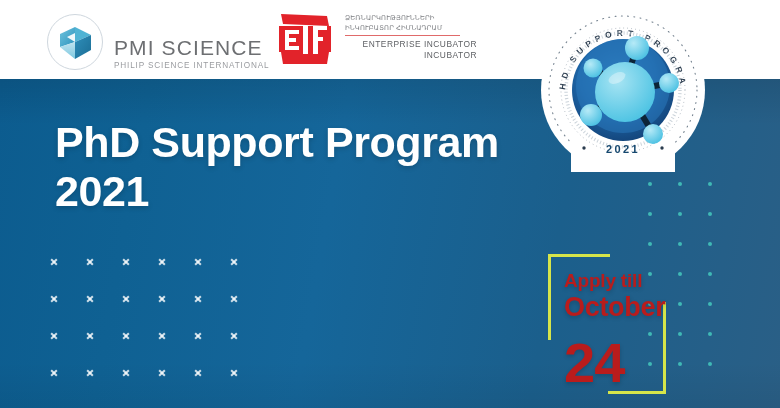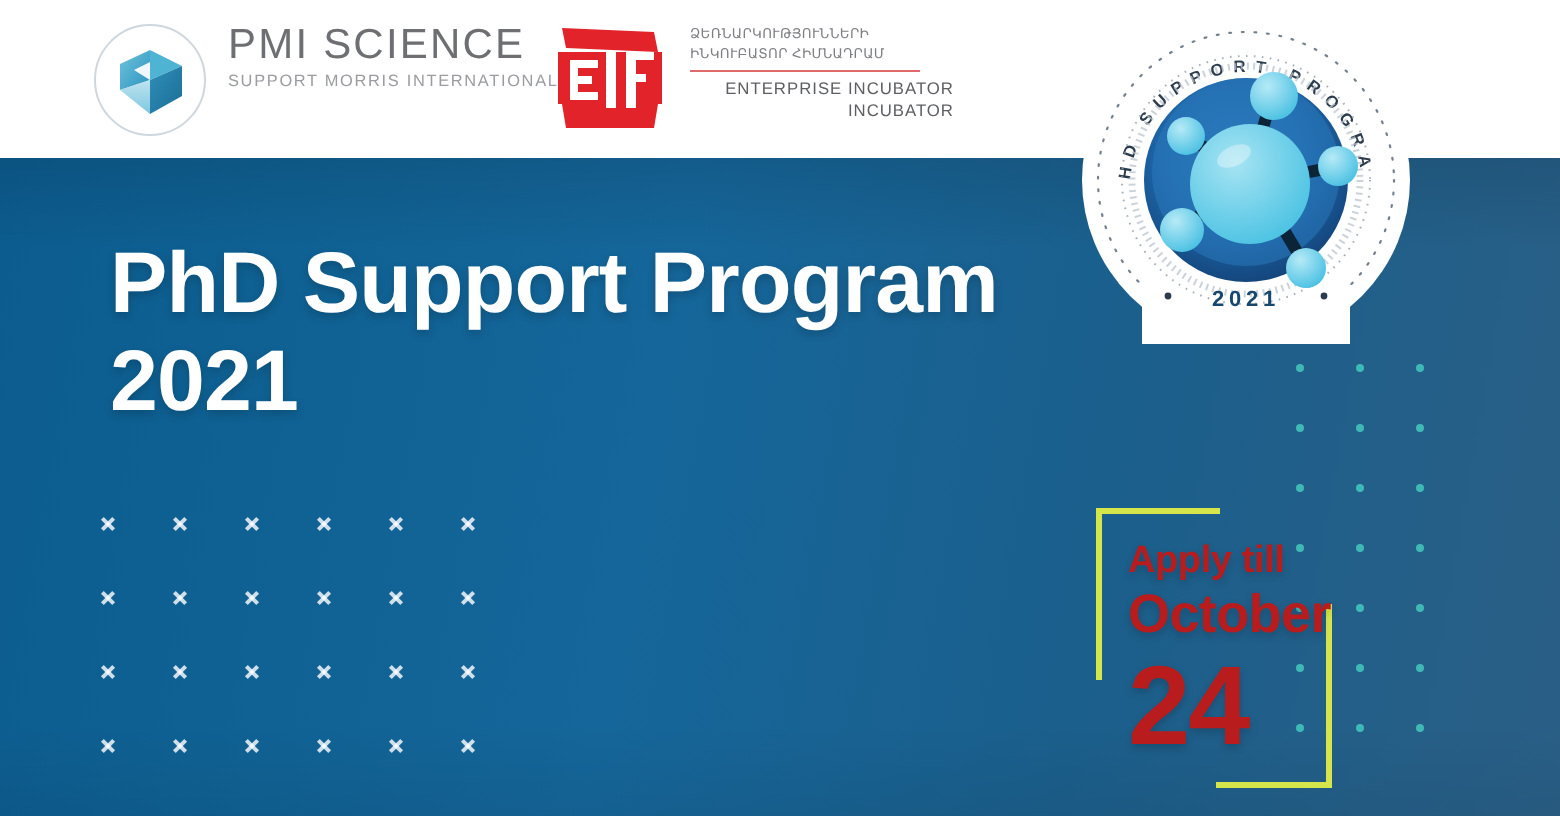--- a/index.html
+++ b/index.html
@@ -36,21 +36,21 @@
     content:"";
     position:absolute; inset:0;
     background:linear-gradient(180deg, rgba(0,0,0,.10) 0%, rgba(0,0,0,0) 14%, rgba(0,0,0,0) 86%, rgba(0,0,0,.06) 100%);
     pointer-events:none;
   }
 
   
   .pmi-logo {
     position:absolute; left:47px; top:12px;
     width:205px; height:58px;
-    display:flex; align-items:flex-start; gap:11px;
+    display:flex; align-items:flex-end; gap:11px;
     z-index:10;
   }
   .pmi-mark {
     position:relative;
     width:56px; height:56px;
     border-radius:50%;
     border:1px solid #cfd7de;
     flex:0 0 auto;
   }
   .pmi-mark svg { position:absolute; left:10px; top:10px; }
@@ -155,21 +155,21 @@
     border-bottom:3px solid #d6e54a;
   }
   .apply-text {
     position:absolute; left:16px; top:16px;
     width:104px;
     color:#b91c1c;
     text-shadow:0 2px 4px rgba(0,0,0,.18);
   }
   .apply-line1 { font-size:19px; font-weight:bold; line-height:1.18; letter-spacing:-.2px; }
   .apply-line2 { font-size:27px; font-weight:bold; line-height:1.18; letter-spacing:-.3px; }
-  .apply-day   { font-size:56px; font-weight:bold; line-height:1.0; letter-spacing:-1px; margin-top:1px; }
+  .apply-day   { font-size:56px; font-weight:bold; line-height:1.0; letter-spacing:-1px; margin-top:11px; }
 </style>
 </head>
 <body>
 
 <div id="banner">
 
   <div class="blue-body"></div>
   <div class="header-band"></div>
 
   <div class="pmi-logo">
@@ -191,21 +191,21 @@
         </defs>
         <polygon points="2,9 17,2 17,17 2,22" fill="url(#pg1)"></polygon>
         <polygon points="17,2 33,10 17,17" fill="#4fb3d4"></polygon>
         <polygon points="2,22 17,17 17,34" fill="url(#pg2)"></polygon>
         <polygon points="17,17 33,10 33,25 17,34" fill="url(#pg3)"></polygon>
         <polygon points="9,12 17,8 17,17" fill="#ffffff" opacity=".92"></polygon>
       </svg>
     </div>
     <div class="pmi-words">
       <span class="pmi-name">PMI SCIENCE</span>
-      <span class="pmi-sub">SUPPORT MORRIS INTERNATIONAL</span>
+      <span class="pmi-sub">PHILIP SCIENCE INTERNATIONAL</span>
     </div>
   </div>
 
   <div class="eif-logo">
     <div class="eif-mark">
       <svg width="62" height="55" viewBox="0 0 62 55">
         <g fill="#e2232a">
           <polygon points="4,2 50,4 52,14 6,12"></polygon>
           <polygon points="2,14 54,14 54,40 2,40"></polygon>
           <polygon points="4,40 52,40 50,52 6,52"></polygon>

